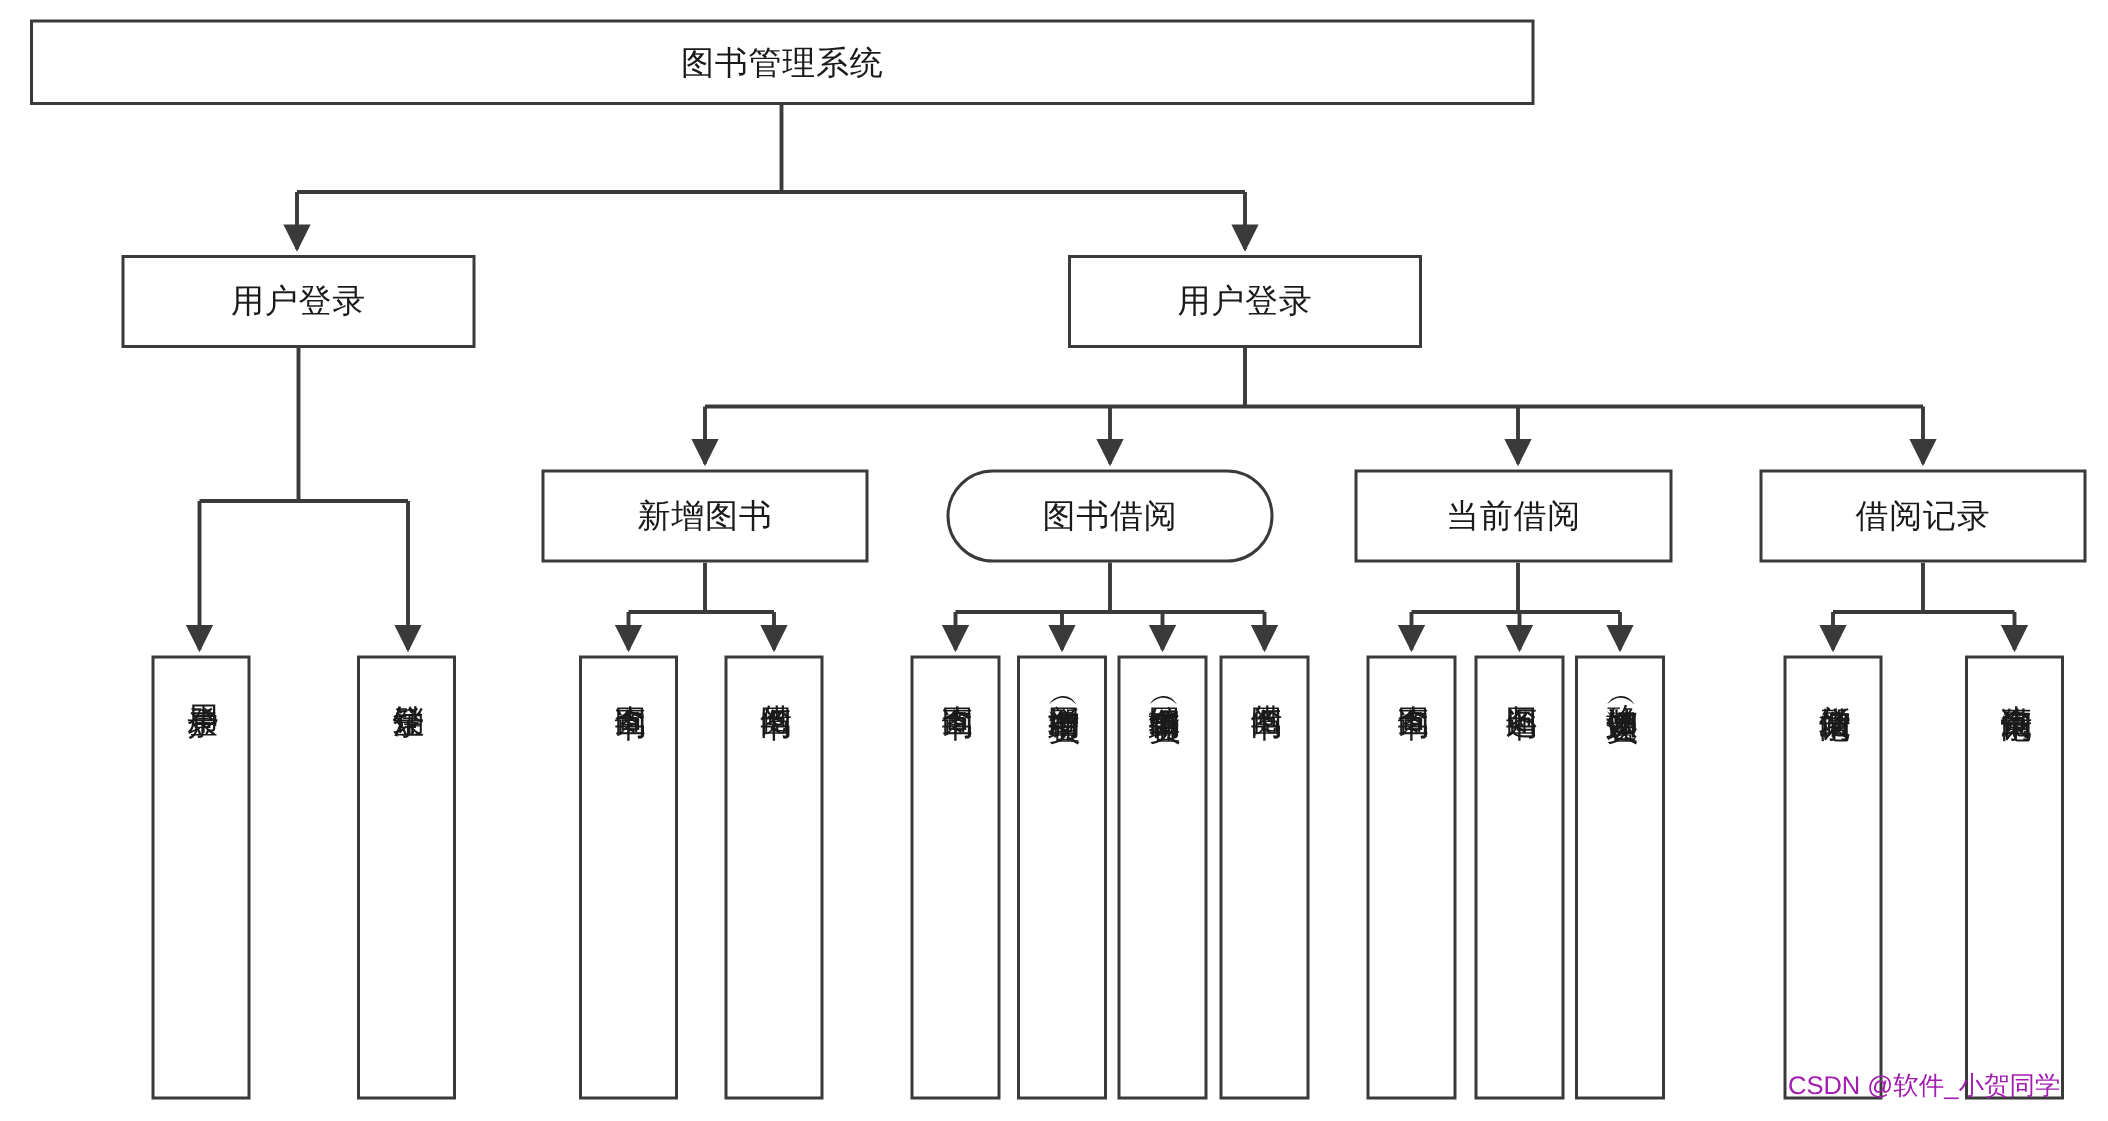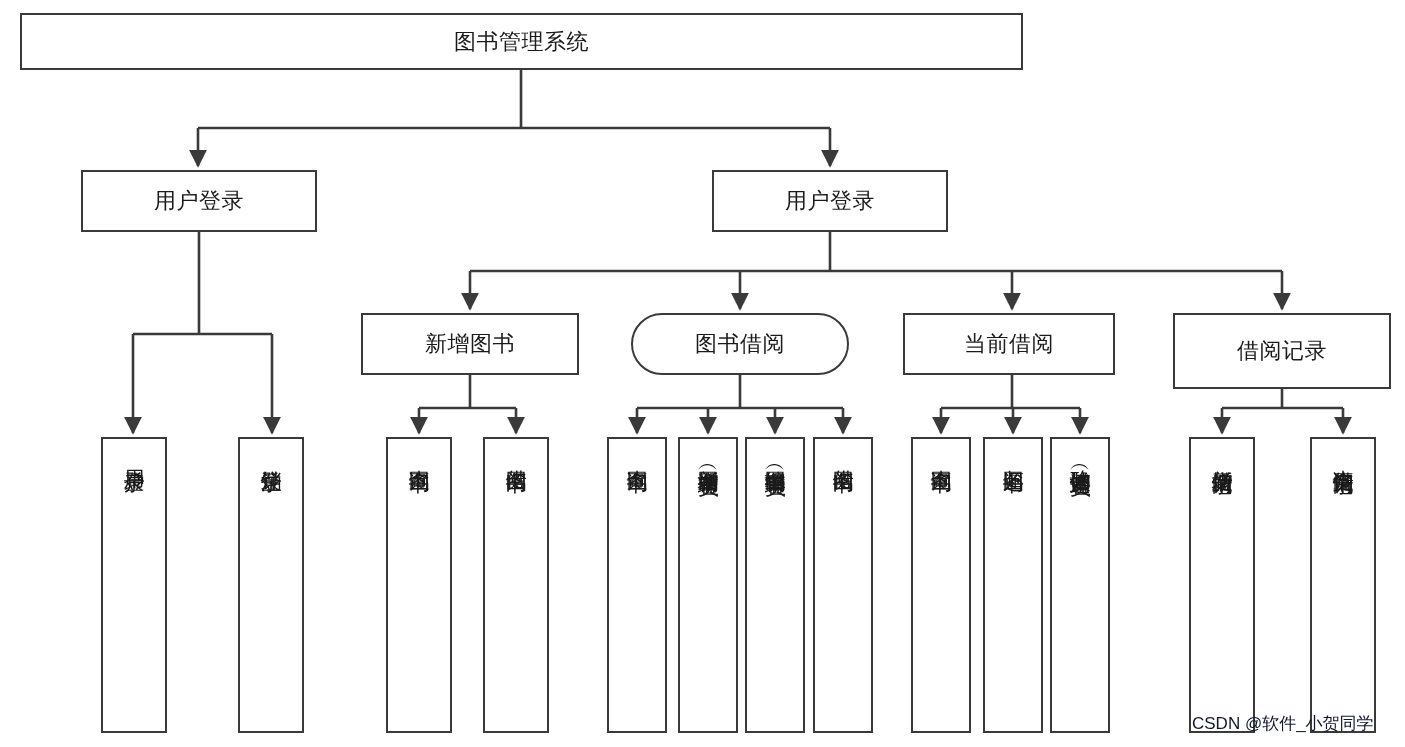--- a/index.html
+++ b/index.html
@@ -61,21 +61,21 @@
     font-size: 21px;
     line-height: 1.08;
     letter-spacing: 1px;
     white-space: nowrap;
   }
   .watermark {
     position: absolute;
     left: 1192px;
     top: 712px;
     font-size: 17px;
-    color: #0f172a;
+    color: #a21caf;
     white-space: nowrap;
     z-index: 5;
     font-family: "Liberation Sans", "DejaVu Sans", sans-serif;
   }
 </style>
 </head>
 <body>
 
 <div id="canvas">
 
@@ -145,21 +145,21 @@
   <div id="l3-layer">
       <div class="node horiz" style="left: 361px; top: 313px; width: 218px; height: 62px;">
         <span class="lbl">新增图书</span>
       </div>
       <div class="node horiz" style="left: 631px; top: 313px; width: 218px; height: 62px; border-radius: 31px;">
         <span class="lbl">图书借阅</span>
       </div>
       <div class="node horiz" style="left: 903px; top: 313px; width: 212px; height: 62px;">
         <span class="lbl">当前借阅</span>
       </div>
-      <div class="node horiz" style="left: 1173px; top: 313px; width: 218px; height: 76px;">
+      <div class="node horiz" style="left: 1173px; top: 313px; width: 218px; height: 62px;">
         <span class="lbl">借阅记录</span>
       </div>
     </div>
 
   <div id="leaf-layer">
       <div class="node vert" style="left: 101px; top: 437px; width: 66px; height: 296px;">
         <span class="lbl">用户登录</span>
       </div>
       <div class="node vert" style="left: 238px; top: 437px; width: 66px; height: 296px;">
         <span class="lbl">注销登录</span>

